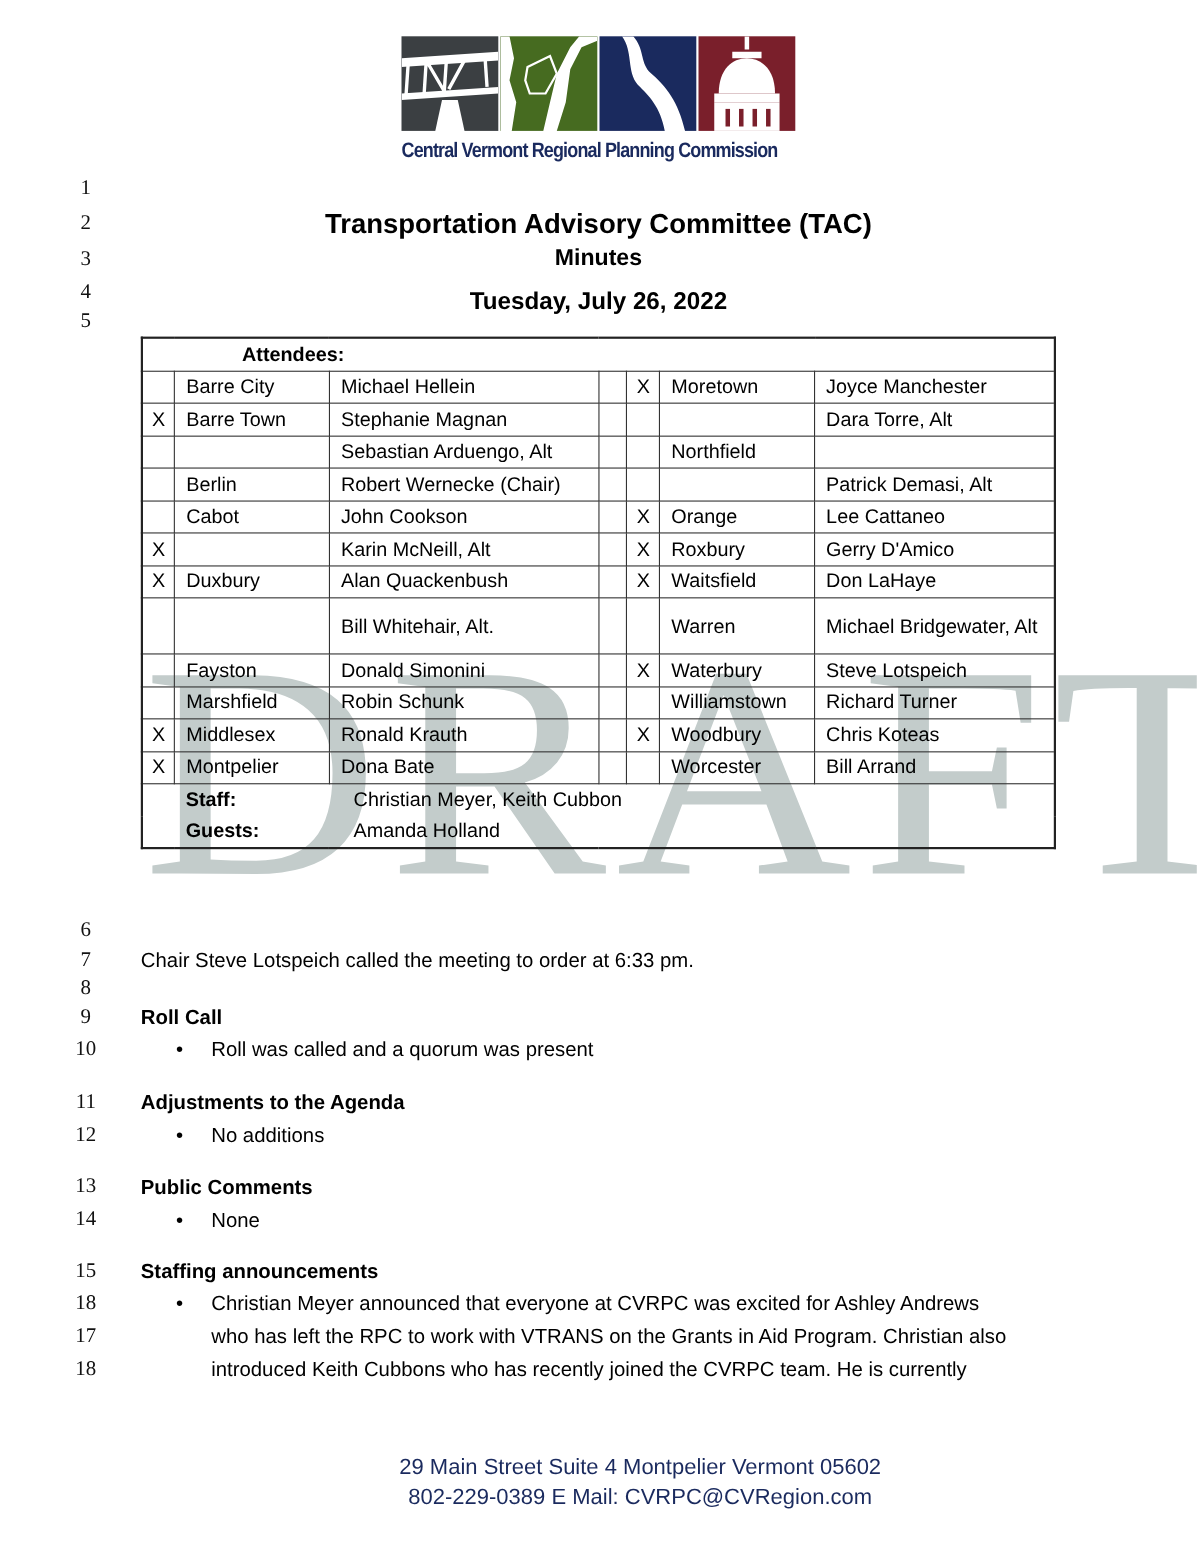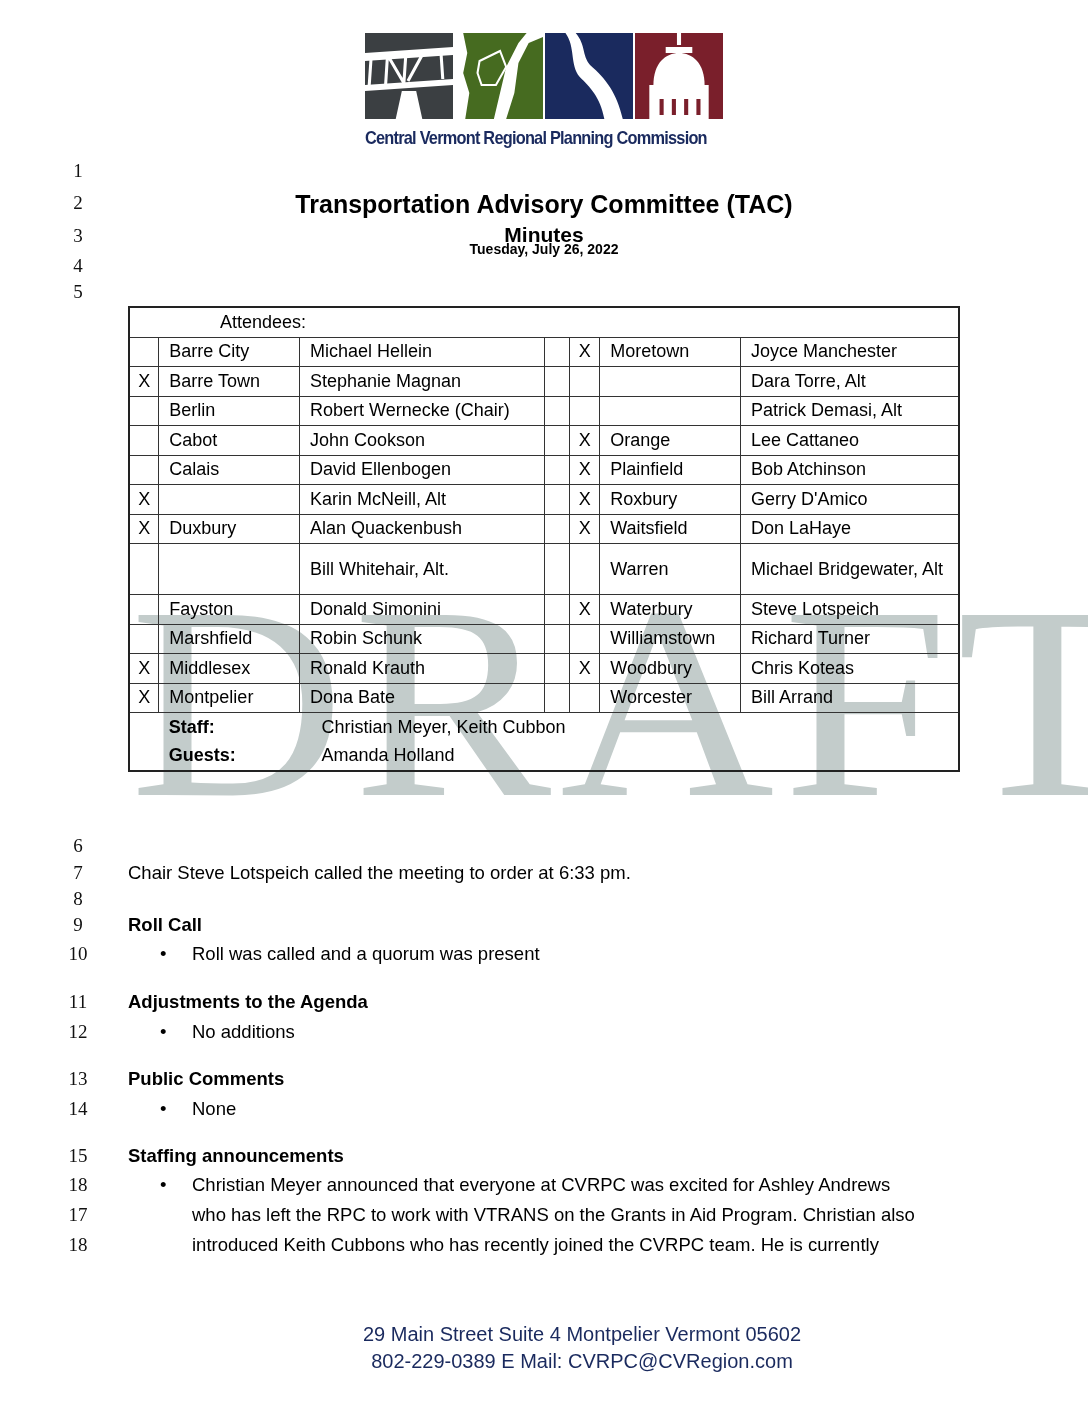--- a/index.html
+++ b/index.html
@@ -15,21 +15,21 @@
         font-family: "Liberation Serif", serif; font-size: 19px; color: #111; }
   .title { position: absolute; left: 0; width: 1088px; text-align: center; font-weight: bold; }
   .watermark { position: absolute; left: 130px; top: 565px; font-family: "Liberation Serif", serif;
                font-size: 275px; color: #c3cccb; letter-spacing: 8px; line-height: 1; z-index: 0;
                white-space: nowrap; transform: scaleX(1.08); transform-origin: left; }
   table.att { position: absolute; left: 128px; top: 306px; width: 832px; border-collapse: collapse;
               font-size: 18px; z-index: 1; border: 2px solid #222; }
   table.att td { border: 1px solid #333; padding: 0 0 0 10px; height: 28.5px; vertical-align: middle;
                  white-space: nowrap; }
   table.att td.x { text-align: center; padding: 0; }
-  .att-head td { font-weight: normal; border: none !important; border-bottom: 1px solid #333 !important; margin-top: 24px; }
+  .att-head td { font-weight: bold; border: none !important; border-bottom: 1px solid #333 !important; margin-top: 24px; }
   .foot-row td { border-left: none !important; border-right: none !important; }
   .body-text { position: absolute; left: 128px; font-size: 18.5px; }
   .bold { font-weight: bold; }
   .bullet { position: absolute; left: 160px; font-size: 18.5px; }
   .bullet-text { position: absolute; left: 192px; font-size: 18.5px; white-space: nowrap; }
   .footer { position: absolute; left: 0; width: 1088px; text-align: center; color: #1a2a5e; font-size: 20px; margin-left: 38px; }
 </style>
 </head>
 <body>
 
@@ -86,21 +86,21 @@
 <div class="ln" style="top:1021px">12</div>
 <div class="ln" style="top:1068px">13</div>
 <div class="ln" style="top:1098px">14</div>
 <div class="ln" style="top:1145px">15</div>
 <div class="ln" style="top:1174px">18</div>
 <div class="ln" style="top:1204px">17</div>
 <div class="ln" style="top:1234px">18</div>
 
 <div class="title" style="top:190px;font-size:25px;">Transportation Advisory Committee (TAC)</div>
 <div class="title" style="top:223px;font-size:21px;">Minutes</div>
-<div class="title" style="top:241px;font-size:14px;">Tuesday, July 26, 2022</div>
+<div class="title" style="top:261px;font-size:22px;">Tuesday, July 26, 2022</div>
 
 <div class="watermark">DRAFT</div>
 
 <table class="att">
   <colgroup>
     <col style="width:30px">
       <col style="width:141px">
       <col style="width:245px">
     <col style="width:26px">
       <col style="width:30px">
@@ -126,44 +126,44 @@
         <td class="x">X</td>
         <td>Barre Town</td>
         <td>Stephanie Magnan</td>
         <td></td>
         <td class="x"></td>
         <td></td>
         <td>Dara Torre, Alt</td>
       </tr>
       <tr>
         <td class="x"></td>
+        <td></td>
+        <td>Sebastian Arduengo, Alt</td>
+        <td></td>
+        <td class="x"></td>
+        <td>Northfield</td>
+        <td></td>
+      </tr>
+      <tr>
+        <td class="x"></td>
         <td>Berlin</td>
         <td>Robert Wernecke (Chair)</td>
         <td></td>
         <td class="x"></td>
         <td></td>
         <td>Patrick Demasi, Alt</td>
       </tr>
       <tr>
         <td class="x"></td>
         <td>Cabot</td>
         <td>John Cookson</td>
         <td></td>
         <td class="x">X</td>
         <td>Orange</td>
         <td>Lee Cattaneo</td>
-      </tr>
-      <tr>
-        <td class="x"></td>
-        <td>Calais</td>
-        <td>David Ellenbogen</td>
-        <td></td>
-        <td class="x">X</td>
-        <td>Plainfield</td>
-        <td>Bob Atchinson</td>
       </tr>
       <tr>
         <td class="x">X</td>
         <td></td>
         <td>Karin McNeill, Alt</td>
         <td></td>
         <td class="x">X</td>
         <td>Roxbury</td>
         <td>Gerry D'Amico</td>
       </tr>

